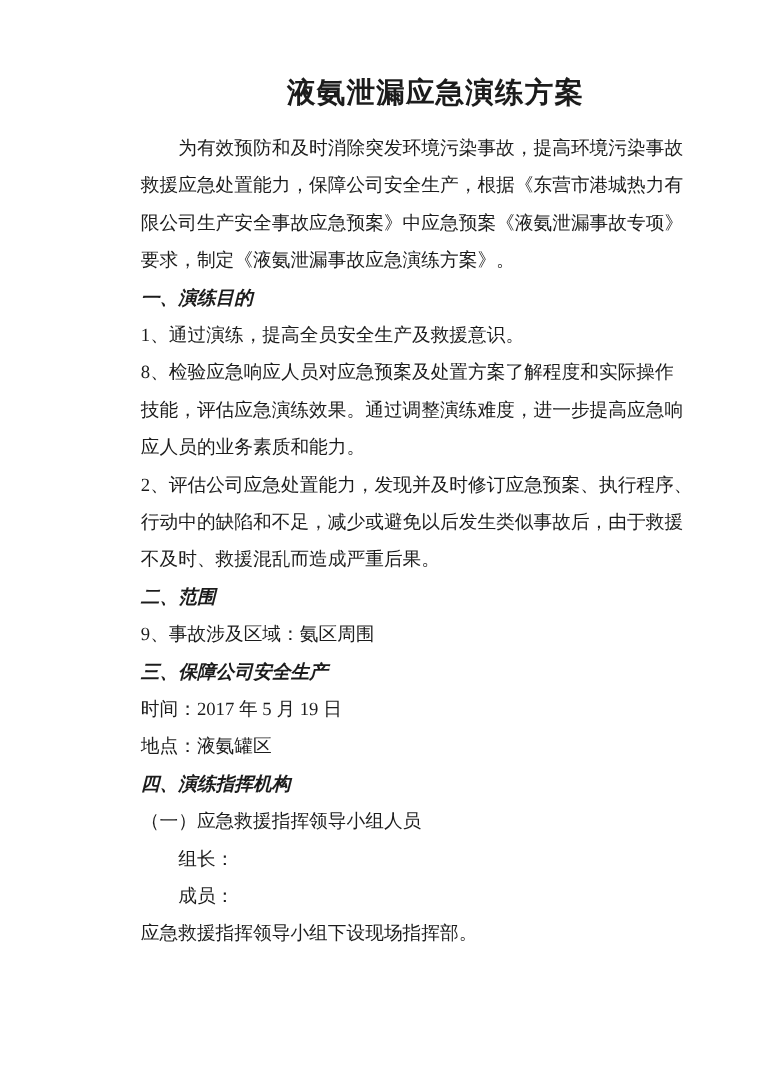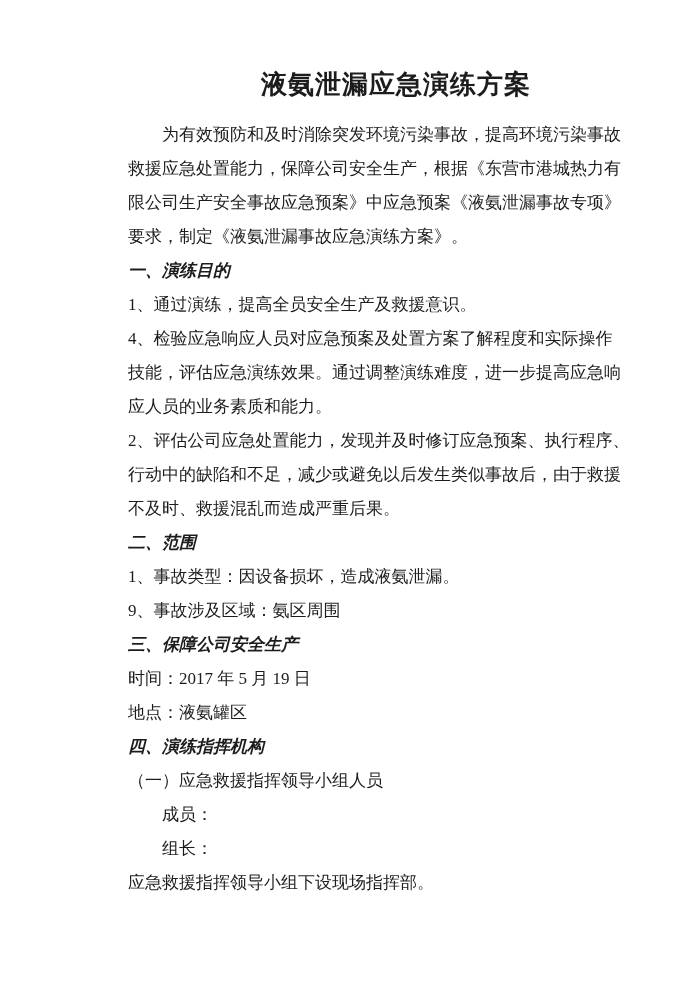--- a/index.html
+++ b/index.html
@@ -57,43 +57,42 @@
   <div class="doc-body">
     <p class="indent">为有效预防和及时消除突发环境污染事故，提高环境污染事故
 救援应急处置能力，保障公司安全生产，根据《东营市港城热力有
 限公司生产安全事故应急预案》中应急预案《液氨泄漏事故专项》
 要求，制定《液氨泄漏事故应急演练方案》。</p>
 
     <p class="heading">一、演练目的</p>
 
     <p>1、通过演练，提高全员安全生产及救援意识。</p>
 
-    <p>4、检验应急响应人员对应急预案及处置方案了解程度和实际操作
+    <p>8、检验应急响应人员对应急预案及处置方案了解程度和实际操作
 技能，评估应急演练效果。通过调整演练难度，进一步提高应急响
 应人员的业务素质和能力。</p>
 
     <p>2、评估公司应急处置能力，发现并及时修订应急预案、执行程序、
 行动中的缺陷和不足，减少或避免以后发生类似事故后，由于救援
 不及时、救援混乱而造成严重后果。</p>
 
     <p class="heading">二、范围</p>
 
-    <p>1、事故类型：因设备损坏，造成液氨泄漏。</p>
 
     <p>9、事故涉及区域：氨区周围</p>
 
     <p class="heading">三、保障公司安全生产</p>
 
     <p>时间：2017 年 5 月 19 日</p>
 
     <p>地点：液氨罐区</p>
 
     <p class="heading">四、演练指挥机构</p>
 
     <p>（一）应急救援指挥领导小组人员</p>
 
+    <p class="indent-2">组长：</p>
+
     <p class="indent-2">成员：</p>
-
-    <p class="indent-2">组长：</p>
 
     <p>应急救援指挥领导小组下设现场指挥部。</p>
   </div>
 </div>
 
 </body></html>

